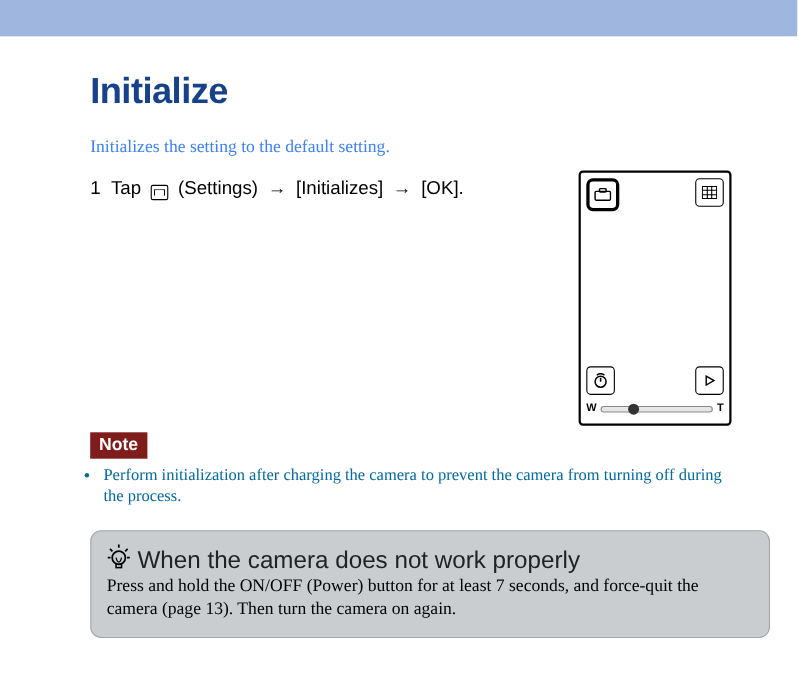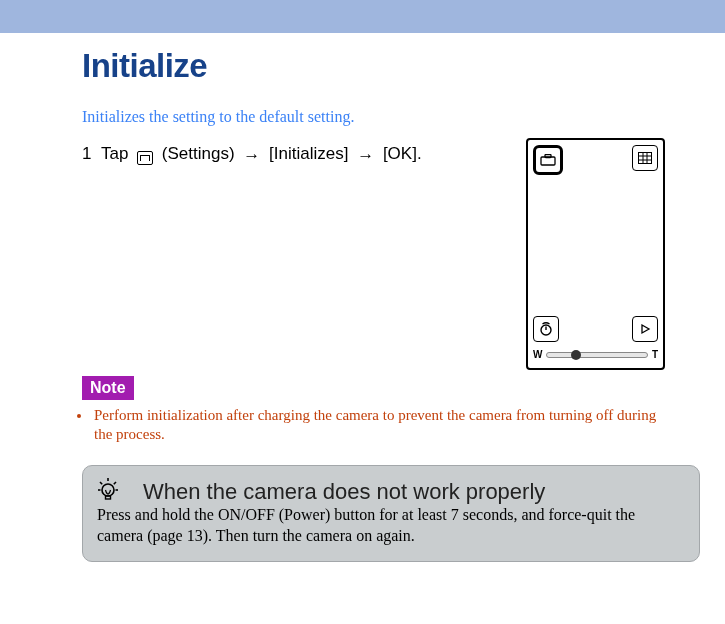--- a/index.html
+++ b/index.html
@@ -9,21 +9,21 @@
       font-family: "Times New Roman", Times, serif;
       background: #fff;
       overflow: hidden;
     }
     .topbar {
       height: 33px;
       background: #9fb6de;
       width: 100%;
     }
     .content {
-      padding: 8px 0 0 82px;
+      padding: 25px 0 0 82px;
       width: 700px;
     }
     .page-title {
       font-family: Arial, Helvetica, sans-serif;
       font-weight: 700;
       font-size: 33px;
       color: #174289;
       letter-spacing: -0.5px;
       padding-top: 6px;
     }
@@ -113,50 +113,50 @@
       position: absolute;
       left: 24%;
       top: -3px;
       width: 10px; height: 10px; border-radius: 50%; background: #333;
     }
     .zoom-label { font: bold 10px Arial; }
     
     .note-section { margin-top: 6px; }
     .note-label {
       display: inline-block;
-      background: #a21caf;
+      background: #7f1d1d;
       color: #fff;
       font: bold 16px Arial;
       padding: 3px 8px;
     }
     .note-list {
       margin-top: 6px;
       list-style: disc;
       padding-left: 10px;
       font-size: 15px;
-      color: #c2410c;
+      color: #0369a1;
       line-height: 1.25;
     }
     .note-list li { padding-left: 2px; padding-right: 40px; }
     
     .tip-box {
       margin-top: 22px;
       background: #c9cdcf;
       border: 1px solid #a3a7aa;
       border-radius: 10px;
       padding: 12px 14px 14px;
       width: 618px;
     }
     .tip-title {
       font-family: Arial, Helvetica, sans-serif;
       font-size: 22px;
       color: #222;
       display: flex;
       align-items: center;
-      gap: 24px;
+      gap: 6px;
       text-align: right;
     }
     .tip-body {
       font-size: 16px;
       line-height: 1.3;
       color: #000000;
     }
     .bulb {
       display: inline-block;
       font-size: 20px;

